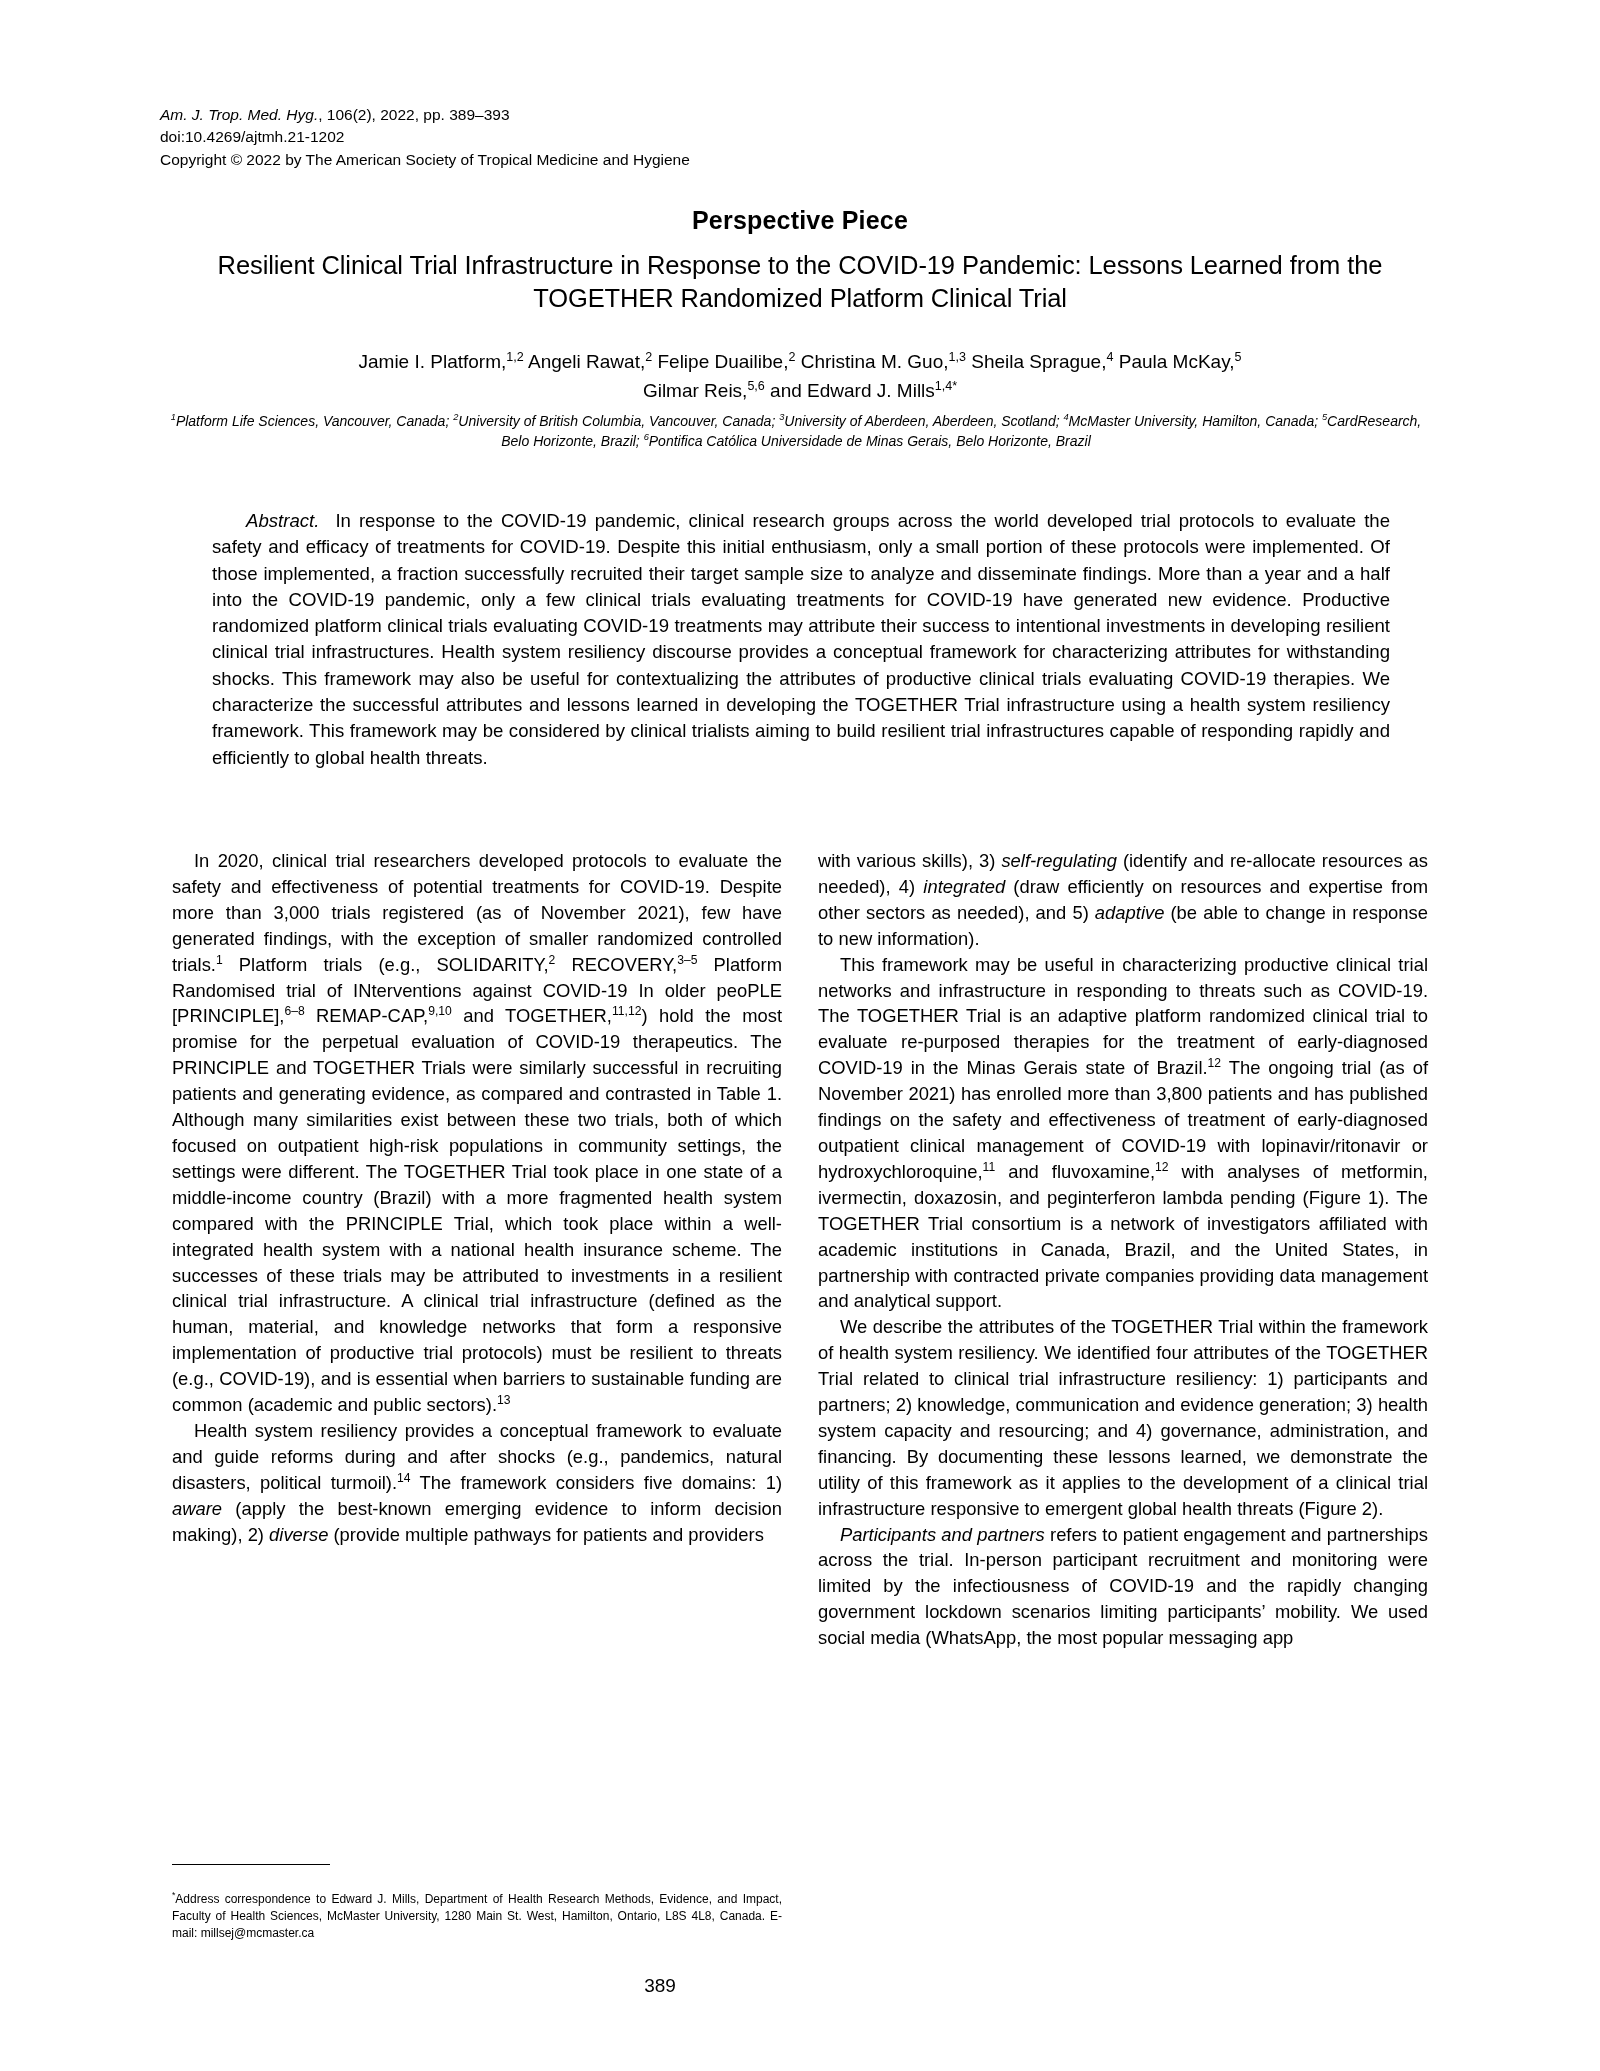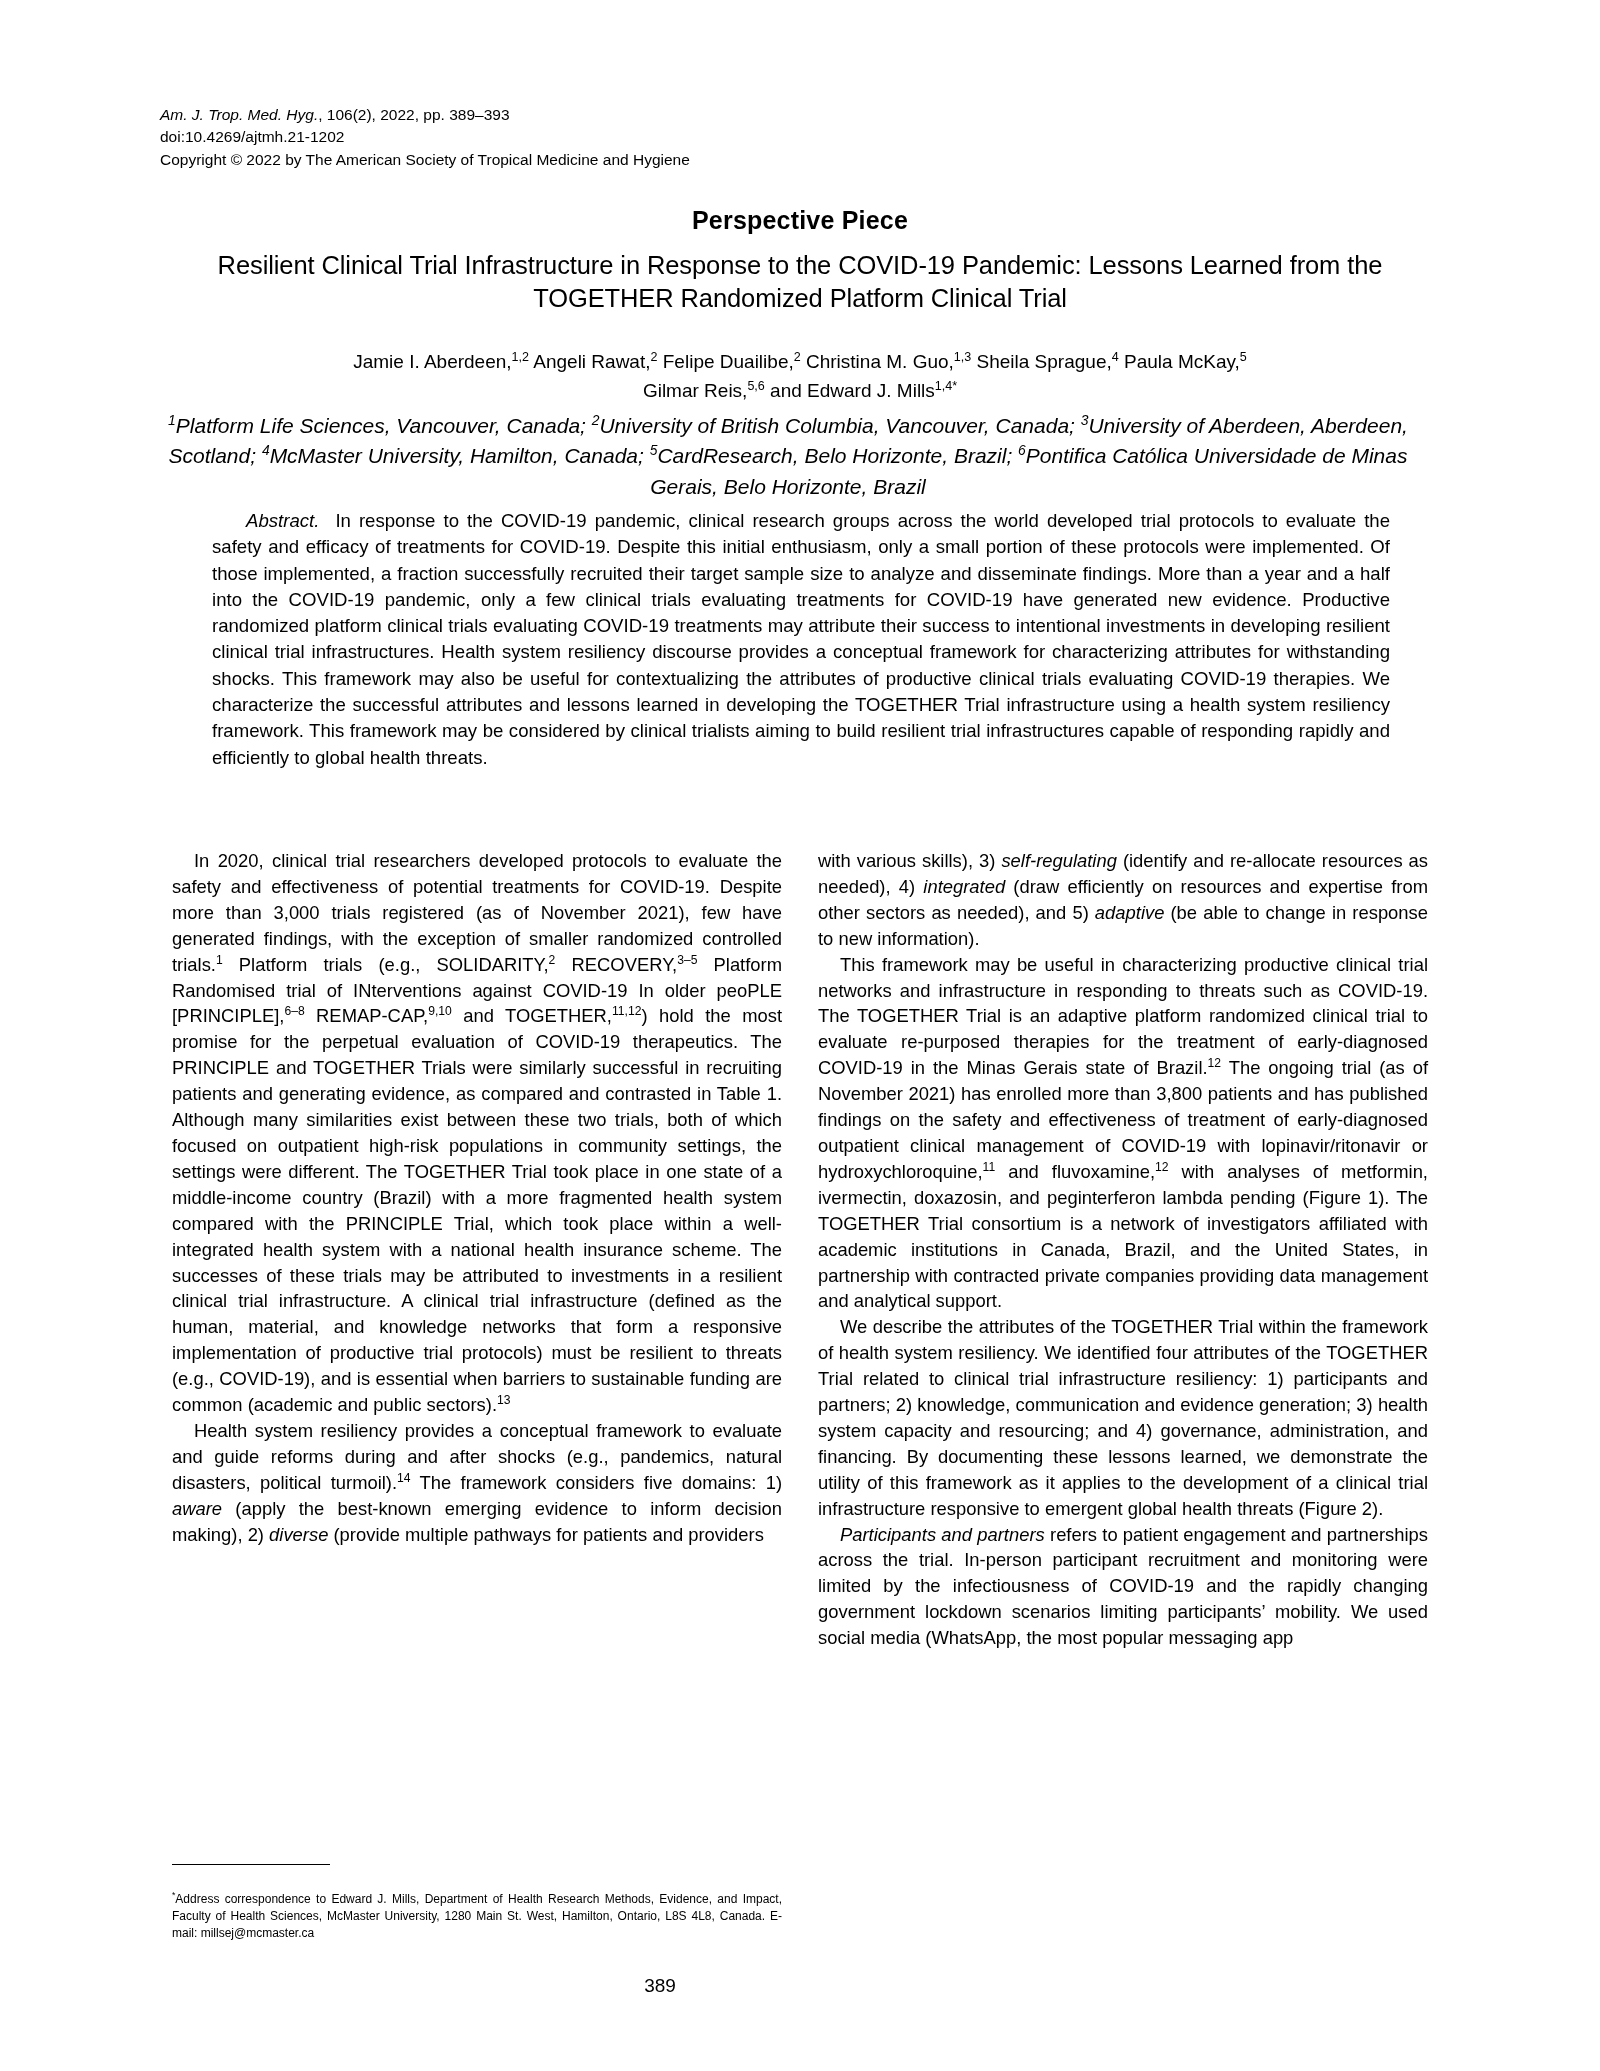--- a/index.html
+++ b/index.html
@@ -73,26 +73,26 @@
   sup {
     font-size: 0.66em;
     vertical-align: super;
     line-height: 0;
     text-align: center;
   }
 
   
   .affiliations {
     position: absolute;
-    left: 148px;
+    left: 156px;
     top: 411px;
     width: 1280px;
     text-align: center;
     font-style: italic;
-    font-size: 21px;
+    font-size: 14px;
     line-height: 1.45;
   }
 
   
   .abstract {
     position: absolute;
     left: 212px;
     top: 508px;
     width: 1178px;
     font-size: 18.6px;
@@ -179,21 +179,21 @@
   <div class="title-block">
     <div class="section-kicker">Perspective Piece</div>
     <div class="article-title">
       <span>Resilient Clinical Trial Infrastructure in Response to the COVID-19 Pandemic: Lessons Learned</span>
       <span>from the TOGETHER Randomized Platform Clinical Trial</span>
     </div>
   </div>
 
   <div class="authors">
     <div>
-      <span><span>Jamie I. Aberdeen,</span><sup>1,2</sup></span><span><span> Angeli Rawat,</span><sup>2</sup></span><span><span> Felipe Duailibe,</span><sup>2</sup></span><span><span> Christina M. Guo,</span><sup>1,3</sup></span><span><span> Sheila Sprague,</span><sup>4</sup></span><span><span> Paula McKay,</span><sup>5</sup></span>
+      <span><span>Jamie I. Platform,</span><sup>1,2</sup></span><span><span> Angeli Rawat,</span><sup>2</sup></span><span><span> Felipe Duailibe,</span><sup>2</sup></span><span><span> Christina M. Guo,</span><sup>1,3</sup></span><span><span> Sheila Sprague,</span><sup>4</sup></span><span><span> Paula McKay,</span><sup>5</sup></span>
     </div>
     <div>
       <span><span>Gilmar Reis,</span><sup>5,6</sup></span><span><span> and Edward J. Mills</span><sup>1,4*</sup></span>
     </div>
   </div>
 
   <div class="affiliations"><sup>1</sup><span>Platform Life Sciences, Vancouver, Canada; </span><sup>2</sup><span>University of British Columbia, Vancouver, Canada; </span><sup>3</sup><span>University of Aberdeen, Aberdeen, Scotland; </span><sup>4</sup><span>McMaster University, Hamilton, Canada; </span><sup>5</sup><span>CardResearch, Belo Horizonte, Brazil; </span><sup>6</sup><span>Pontifica Católica Universidade de Minas Gerais, Belo Horizonte, Brazil</span></div>
 
   <div class="abstract"><span class="abstract-indent"></span><span class="abstract-label">Abstract.</span><span class="abstract-gap"></span><span>In response to the COVID-19 pandemic, clinical research groups across the world developed trial protocols to evaluate the safety and efficacy of treatments for COVID-19. Despite this initial enthusiasm, only a small portion of these protocols were implemented. Of those implemented, a fraction successfully recruited their target sample size to analyze and disseminate findings. More than a year and a half into the COVID-19 pandemic, only a few clinical trials evaluating treatments for COVID-19 have generated new evidence. Productive randomized platform clinical trials evaluating COVID-19 treatments may attribute their success to intentional investments in developing resilient clinical trial infrastructures. Health system resiliency discourse provides a conceptual framework for characterizing attributes for withstanding shocks. This framework may also be useful for contextualizing the attributes of productive clinical trials evaluating COVID-19 therapies. We characterize the successful attributes and lessons learned in developing the TOGETHER Trial infrastructure using a health system resiliency framework. This framework may be considered by clinical trialists aiming to build resilient trial infrastructures capable of responding rapidly and efficiently to global health threats.</span></div>
 

